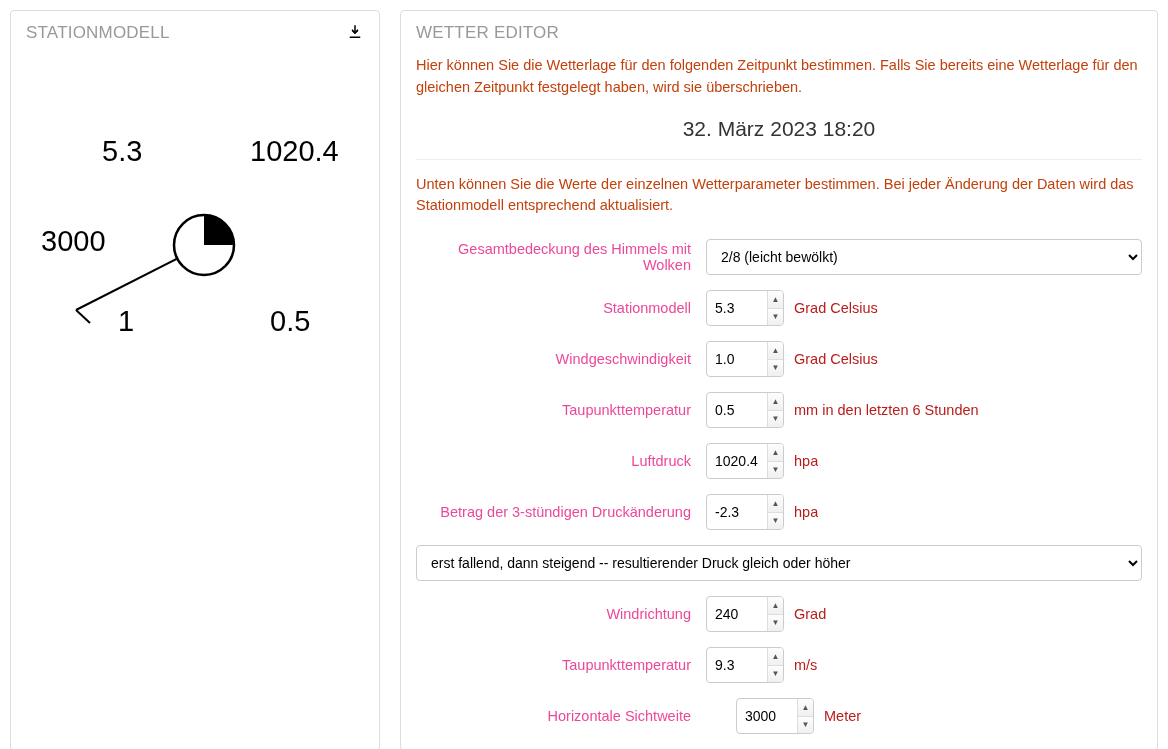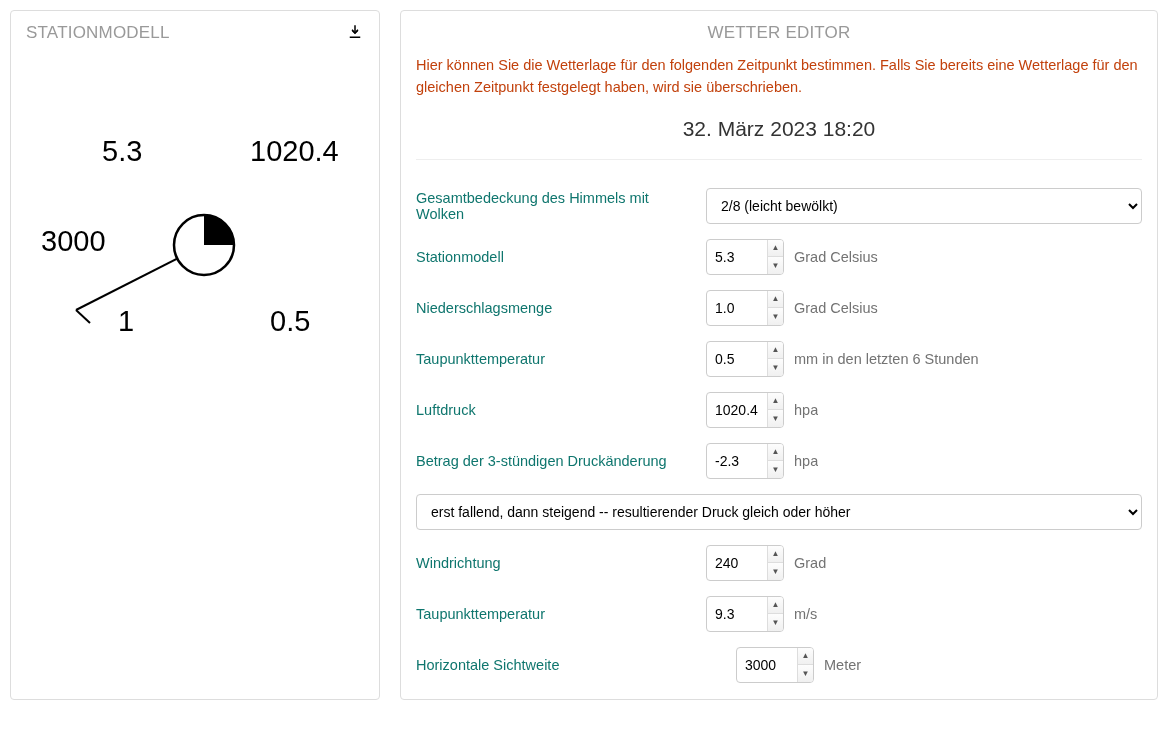--- a/index.html
+++ b/index.html
@@ -72,24 +72,24 @@
       border-top: 1px solid #eee;
       margin: 12px 0 14px 0;
     }
     .form-row {
       display: flex;
       align-items: center;
       margin-bottom: 15px;
     }
     .form-label {
       width: 290px;
-      text-align: left;
+      text-align: right;
       padding-right: 15px;
       font-size: 14.5px;
-      color: #0f766e;
+      color: #ec4899;
       flex-shrink: 0;
     }
     .form-controls {
       display: flex;
       align-items: center;
       gap: 10px;
       flex: 1;
       min-width: 0;
     }
     .form-controls select {
@@ -132,21 +132,21 @@
       border-left: 1px solid #ddd;
       font-size: 8px;
       color: #555;
       cursor: pointer;
       user-select: none;
     }
     .spin-btn:first-child { border-top-right-radius: 3px; border-bottom: 1px solid #ddd; }
     .spin-btn:last-child { border-bottom-right-radius: 3px; }
     .unit {
       font-size: 14.5px;
-      color: #737373;
+      color: #b91c1c;
       white-space: nowrap;
       overflow: hidden;
       text-overflow: ellipsis;
     }
     svg.station-svg {
       position: absolute;
       top: 0;
       left: 0;
     }
   </style>
@@ -180,24 +180,25 @@
 
       <div class="sv" style="left:76px; top:80px;">5.3</div>
       <div class="sv" style="left:224px; top:80px;">1020.4</div>
       <div class="sv" style="left:15px; top:170px;">3000</div>
       <div class="sv" style="left:92px; top:250px;">1</div>
       <div class="sv" style="left:244px; top:250px;">0.5</div>
     </div>
   </div>
 
   <div class="panel panel-right">
-    <div class="panel-title" style="margin-bottom:12px;text-align:center;">WETTER EDITOR</div>
+    <div class="panel-title" style="margin-bottom:12px;">WETTER EDITOR</div>
     <div class="desc">Hier können Sie die Wetterlage für den folgenden Zeitpunkt bestimmen. Falls Sie bereits eine Wetterlage für den gleichen Zeitpunkt festgelegt haben, wird sie überschrieben.</div>
     <div class="datetime">32. März 2023 18:20</div>
     <hr class="sep">
+    <div class="desc">Unten können Sie die Werte der einzelnen Wetterparameter bestimmen. Bei jeder Änderung der Daten wird das Stationmodell entsprechend aktualisiert.</div>
 
     <div style="height:14px"></div>
 
     <div class="form-row">
       <div class="form-label">Gesamtbedeckung des Himmels mit Wolken</div>
       <div class="form-controls">
         <select>
           <option>2/8 (leicht bewölkt)</option>
         </select>
       </div>
@@ -211,21 +212,21 @@
           <div class="spinners">
             <div class="spin-btn">▲</div>
             <div class="spin-btn">▼</div>
           </div>
         </div>
         <span class="unit">Grad Celsius</span>
       </div>
     </div>
 
     <div class="form-row">
-      <div class="form-label">Niederschlagsmenge</div>
+      <div class="form-label">Windgeschwindigkeit</div>
       <div class="form-controls">
         <div class="num-wrap">
           <input type="text" value="1.0" style="">
           <div class="spinners">
             <div class="spin-btn">▲</div>
             <div class="spin-btn">▼</div>
           </div>
         </div>
         <span class="unit">Grad Celsius</span>
       </div>

